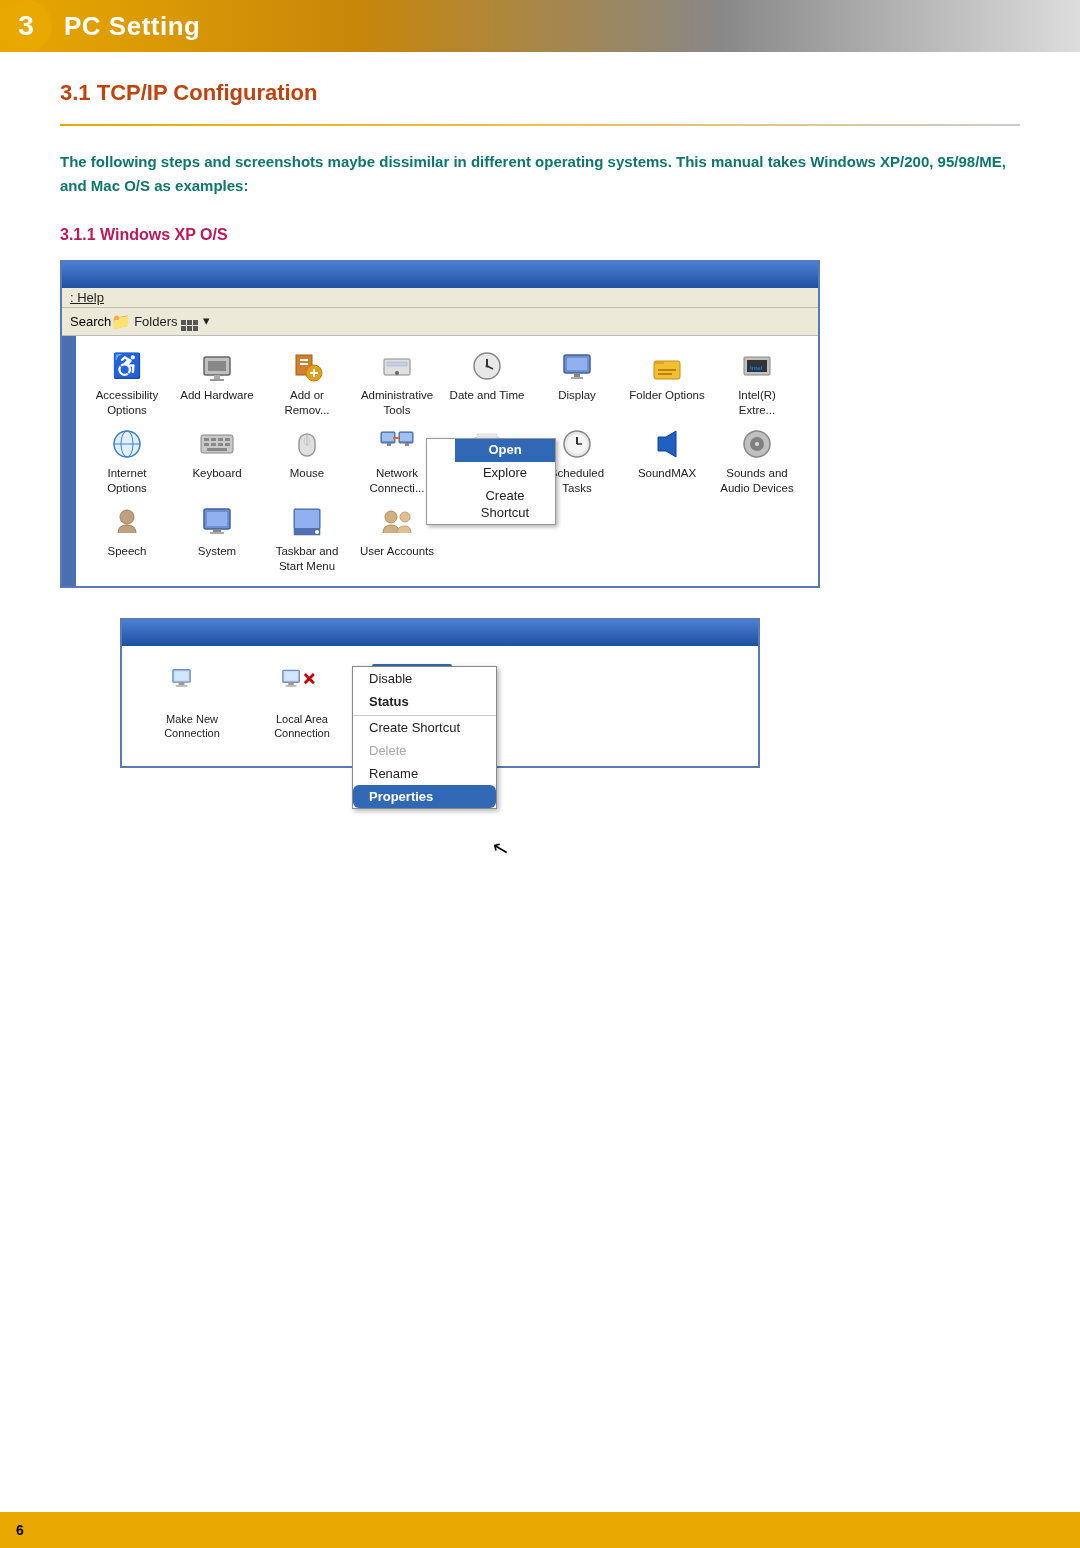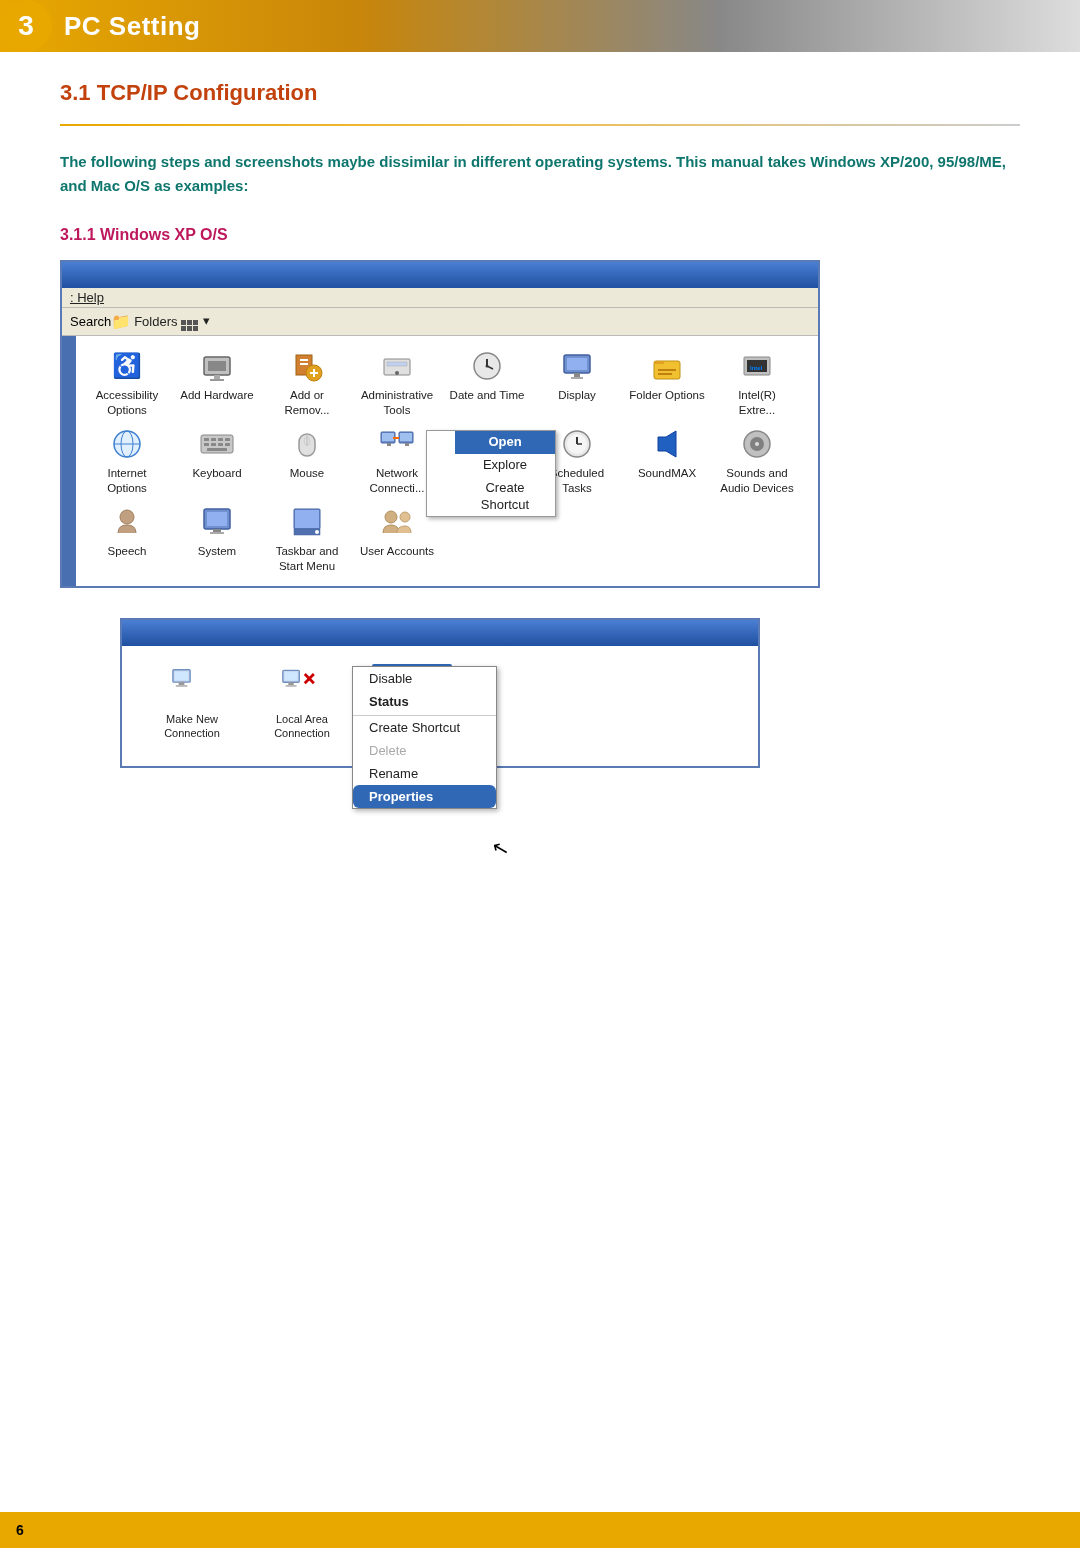--- a/index.html
+++ b/index.html
@@ -445,21 +445,21 @@
                 <rect x="3" y="5" width="12" height="8" fill="#a0c0f0"></rect>
                 <rect x="8" y="15" width="4" height="3" fill="#888"></rect>
                 <rect x="20" y="4" width="14" height="11" rx="1" fill="#7090d0" stroke="#4060a0" stroke-width="1"></rect>
                 <rect x="21" y="5" width="12" height="8" fill="#a0c0f0"></rect>
                 <rect x="26" y="15" width="4" height="3" fill="#888"></rect>
                 <line x1="14" y1="10" x2="20" y2="10" stroke="#ff6600" stroke-width="2"></line>
               </svg>
           </div>
           <span>Network<br>Connecti...</span>
 
-          <div class="xp-context-menu" style="top:4px;left:70px;min-width:130px;padding-left:28px;">
+          <div class="xp-context-menu" style="top:12px;left:70px;min-width:130px;padding-left:28px;">
             <div class="xp-context-item highlighted">Open</div>
             <div class="xp-context-item">Explore</div>
             <div class="xp-context-item">Create Shortcut</div>
           </div>
         </div>
         <div class="xp-icon-item">
           <div class="xp-icon">
             <svg width="36" height="32" viewBox="0 0 36 32">
                 <rect x="4" y="10" width="28" height="16" rx="2" fill="#d0d0d0" stroke="#aaa" stroke-width="1"></rect>
                 <rect x="8" y="6" width="20" height="6" fill="#e8e8e8" stroke="#ccc" stroke-width="0.5"></rect>

